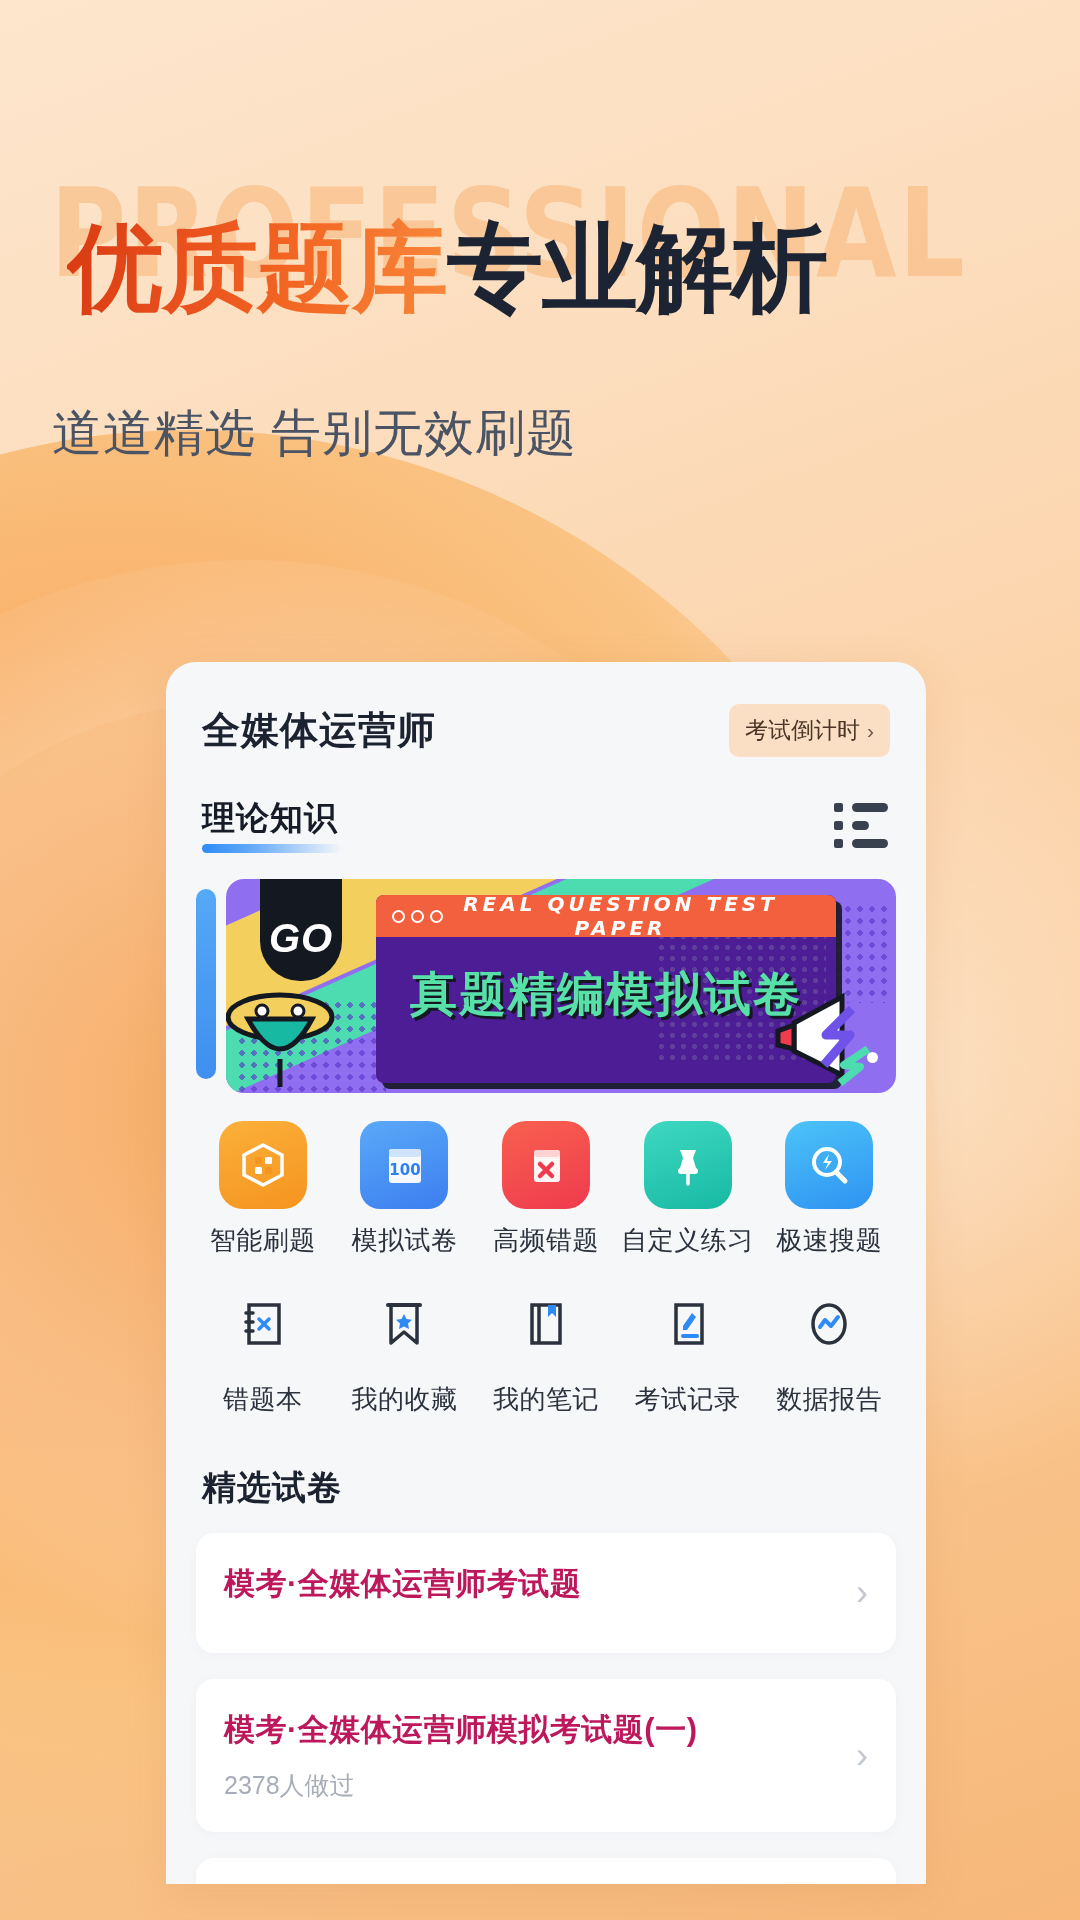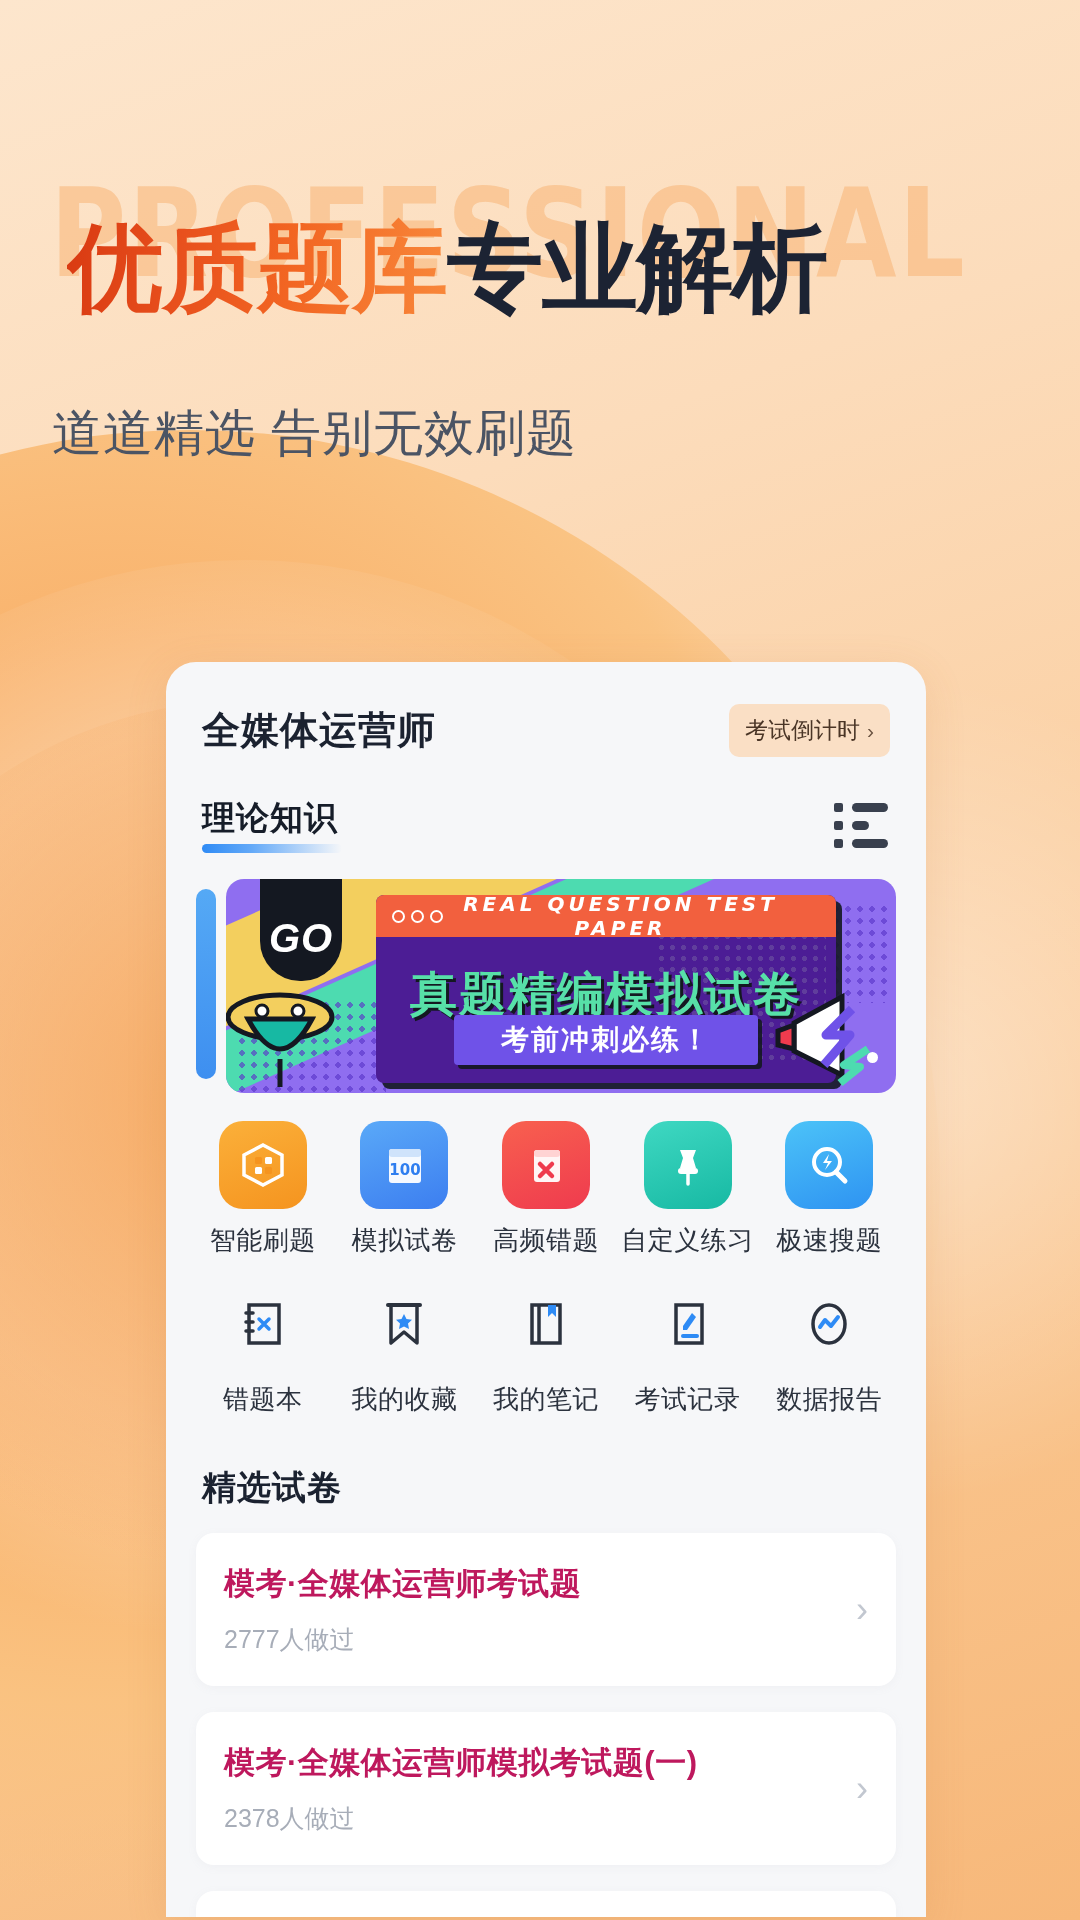--- a/index.html
+++ b/index.html
@@ -206,23 +206,20 @@
         <div class="bn-paper-dots"></div>
         <div class="bn-bar">
           <div class="bn-bar-dots">
               <i></i>
               <i></i>
               <i></i>
             </div>
           <div class="bn-bar-text">REAL QUESTION TEST PAPER</div>
         </div>
         <div class="bn-title">真题精编模拟试卷</div>
-        <div class="bn-sub">
-          <span>考前冲刺必练！</span>
-        </div>
       </div>
 
       <svg class="bn-ufo" viewBox="0 0 130 130">
         <ellipse cx="62" cy="58" rx="52" ry="22" fill="#f3cf5e" stroke="#141821" stroke-width="5"></ellipse>
         <path d="M30 60 Q62 120 94 60 Z" fill="#17b9a3" stroke="#141821" stroke-width="5"></path>
         <circle cx="44" cy="52" r="6" fill="#fff" stroke="#141821" stroke-width="3"></circle>
         <circle cx="80" cy="52" r="6" fill="#fff" stroke="#141821" stroke-width="3"></circle>
         <path d="M62 100 L62 128" stroke="#141821" stroke-width="5" fill="none"></path>
       </svg>
 
@@ -349,21 +346,20 @@
       <div class="glabel">数据报告</div>
     </div>
   </div>
 
   <div class="sec-title">精选试卷</div>
   <div class="plist">
 
     <div class="pitem">
       <div>
         <div class="pitem-name">模考·全媒体运营师考试题</div>
-        <div class="pitem-meta">2777人做过</div>
       </div>
       <div class="pitem-chev">›</div>
     </div>
 
     <div class="pitem">
       <div>
         <div class="pitem-name">模考·全媒体运营师模拟考试题(一)</div>
         <div class="pitem-meta">2378人做过</div>
       </div>
       <div class="pitem-chev">›</div>

